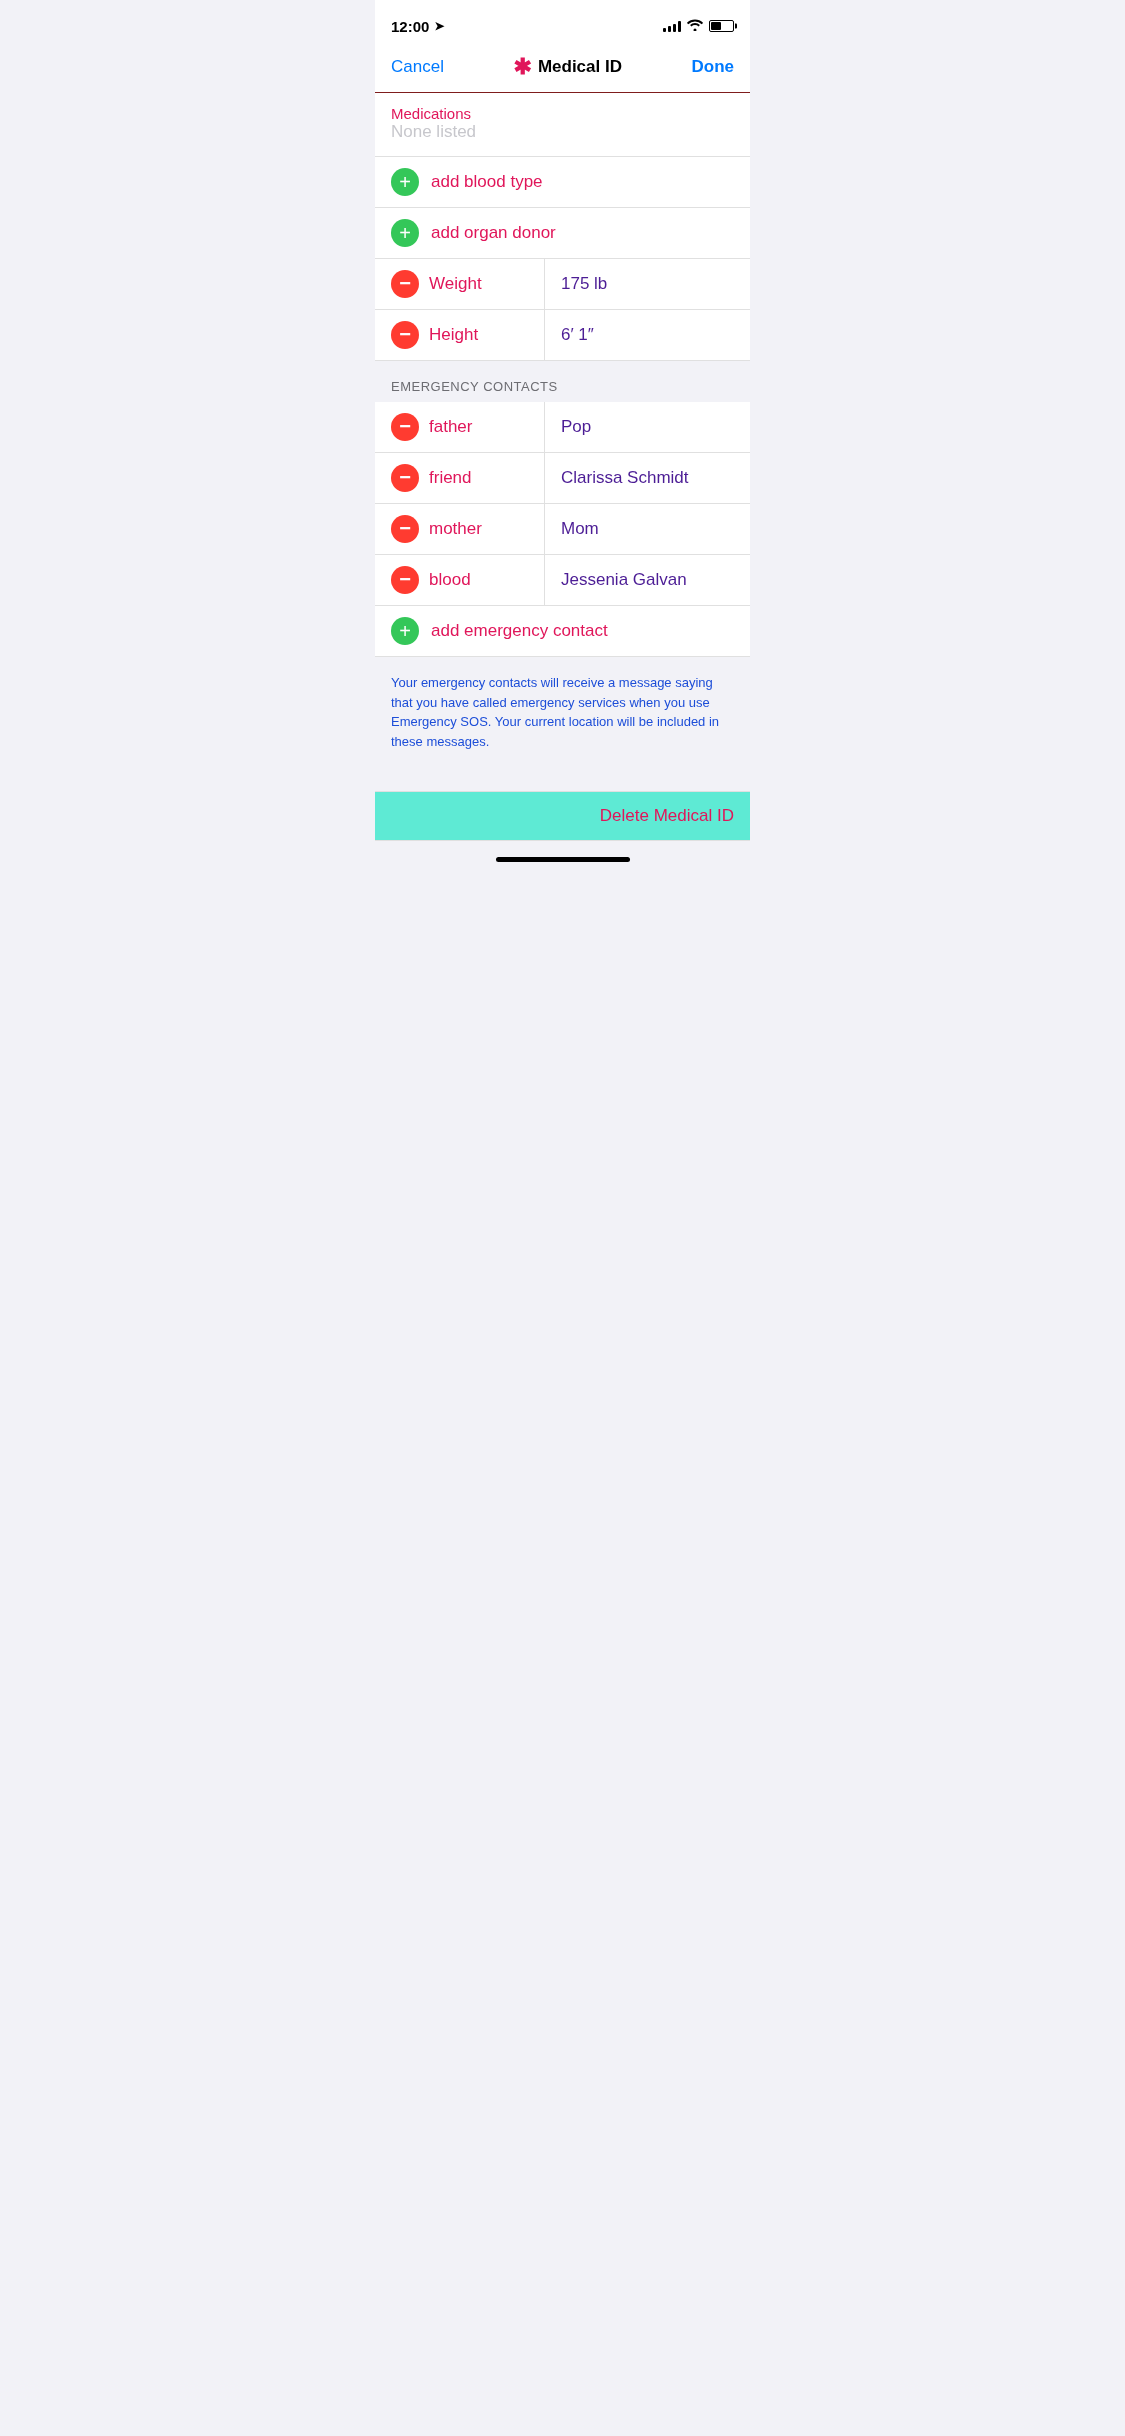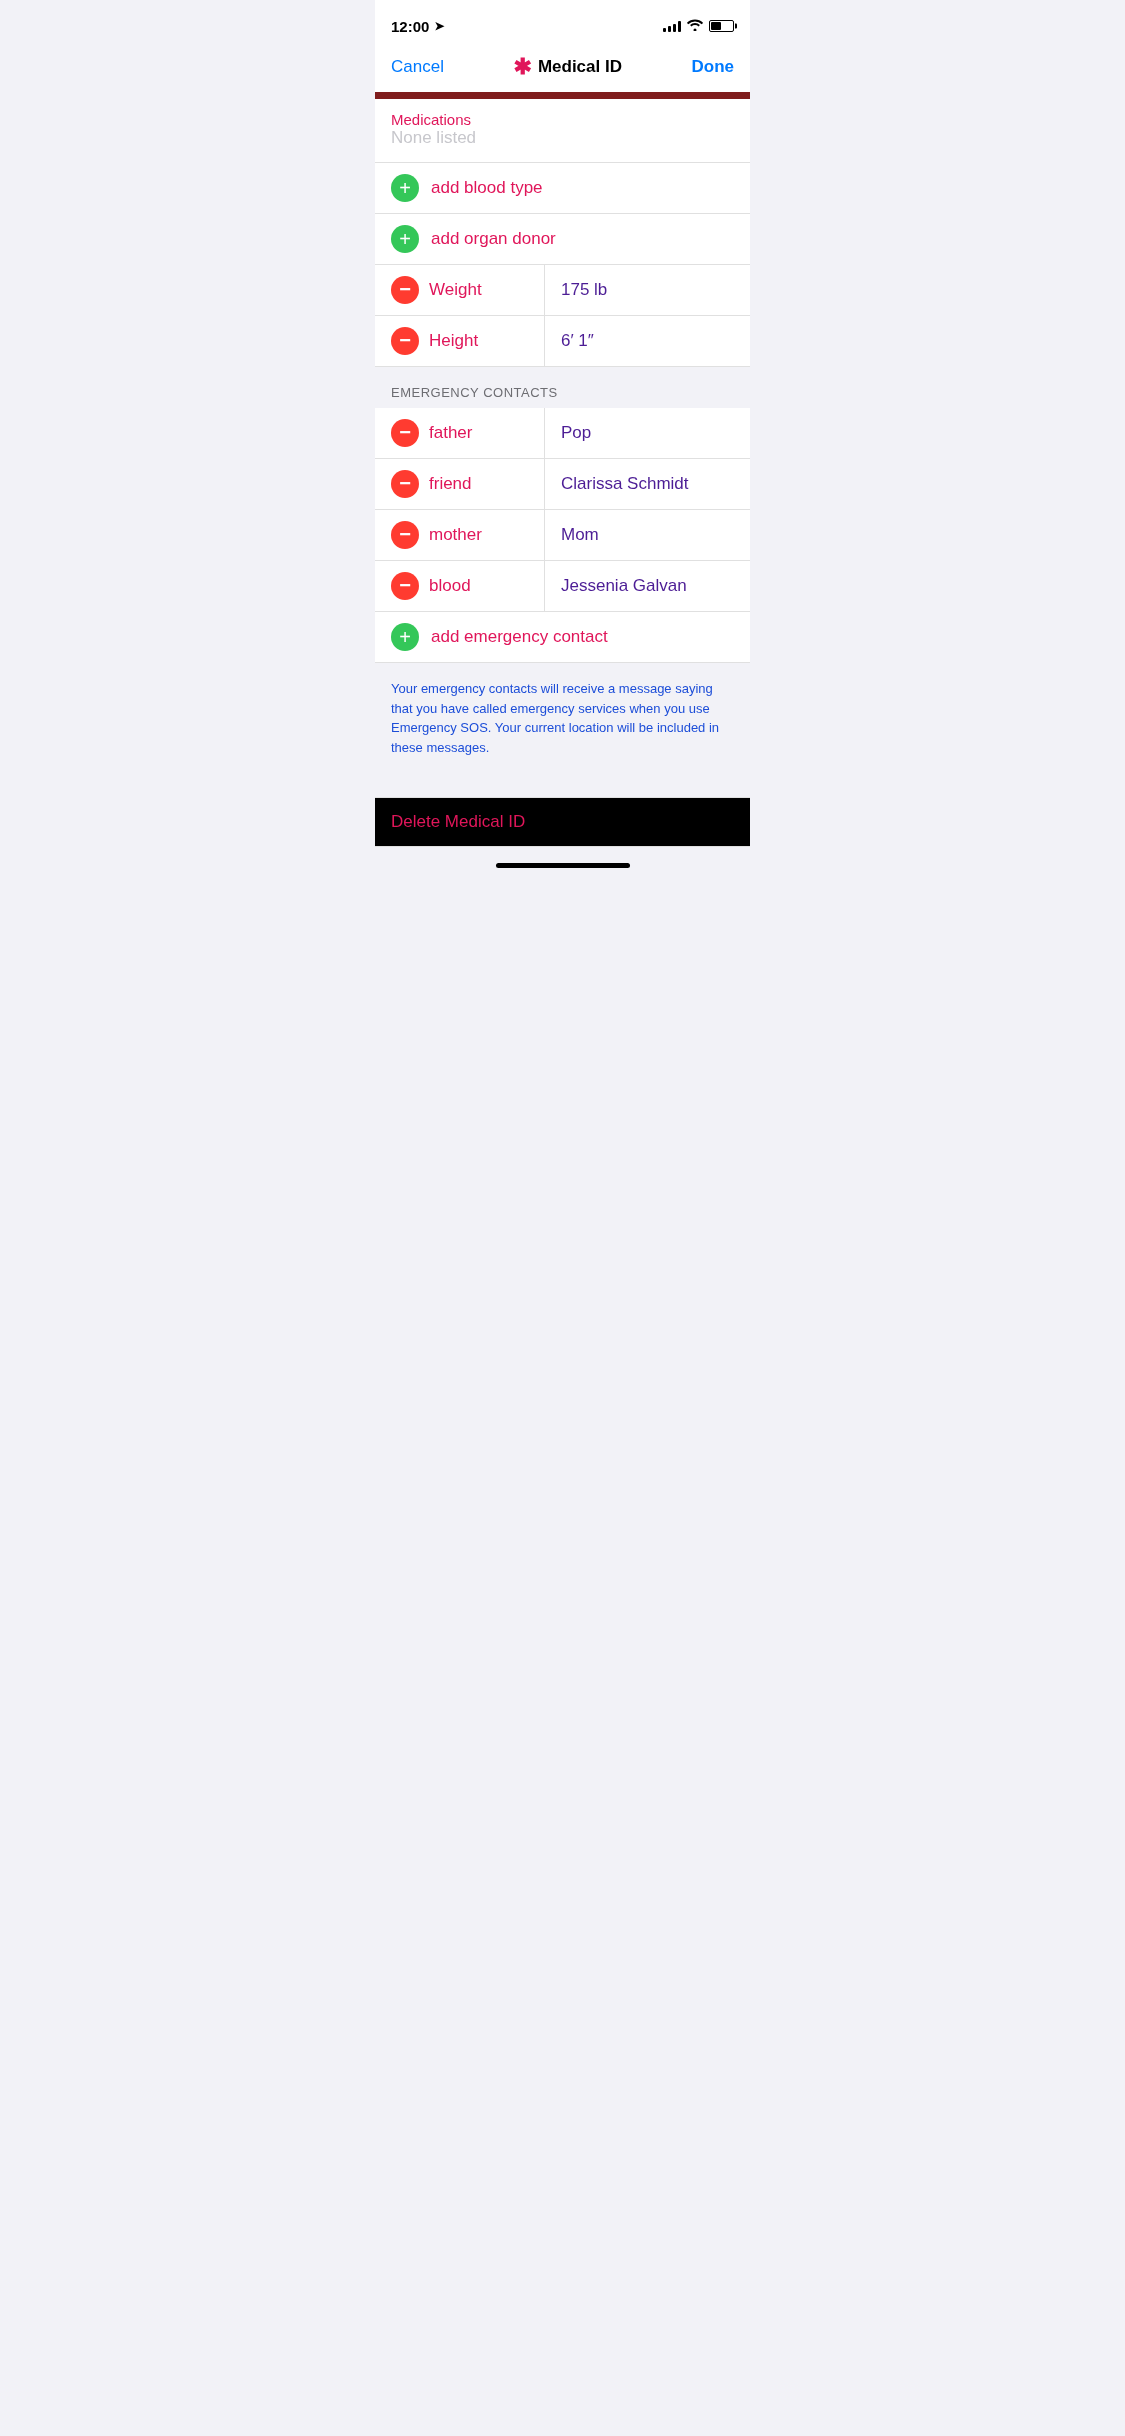--- a/index.html
+++ b/index.html
@@ -80,21 +80,21 @@
       border-radius: 1px;
     }
 
     
     .nav-bar {
       background: white;
       display: flex;
       justify-content: space-between;
       align-items: center;
       padding: 10px 16px 12px;
-      border-bottom: 7px solid #7f1d1d;
+      border-bottom: 1px solid #7f1d1d;
     }
     .nav-cancel {
       color: #007aff;
       font-size: 17px;
       cursor: pointer;
     }
     .nav-title {
       display: flex;
       align-items: center;
       gap: 6px;
@@ -226,24 +226,24 @@
     .footer-note {
       background: #f2f2f7;
       padding: 16px 16px 20px;
       color: #1d4ed8;
       font-size: 13px;
       line-height: 1.5;
     }
 
     
     .delete-row {
-      background: #000000;
+      background: #5eead4;
       padding: 14px 16px;
       display: flex;
-      justify-content: flex-start;
+      justify-content: flex-end;
       border-top: 1px solid #e0e0e0;
       border-bottom: 1px solid #e0e0e0;
       cursor: pointer;
     }
     .delete-label {
       color: #e0165a;
       font-size: 17px;
     }
 
     

